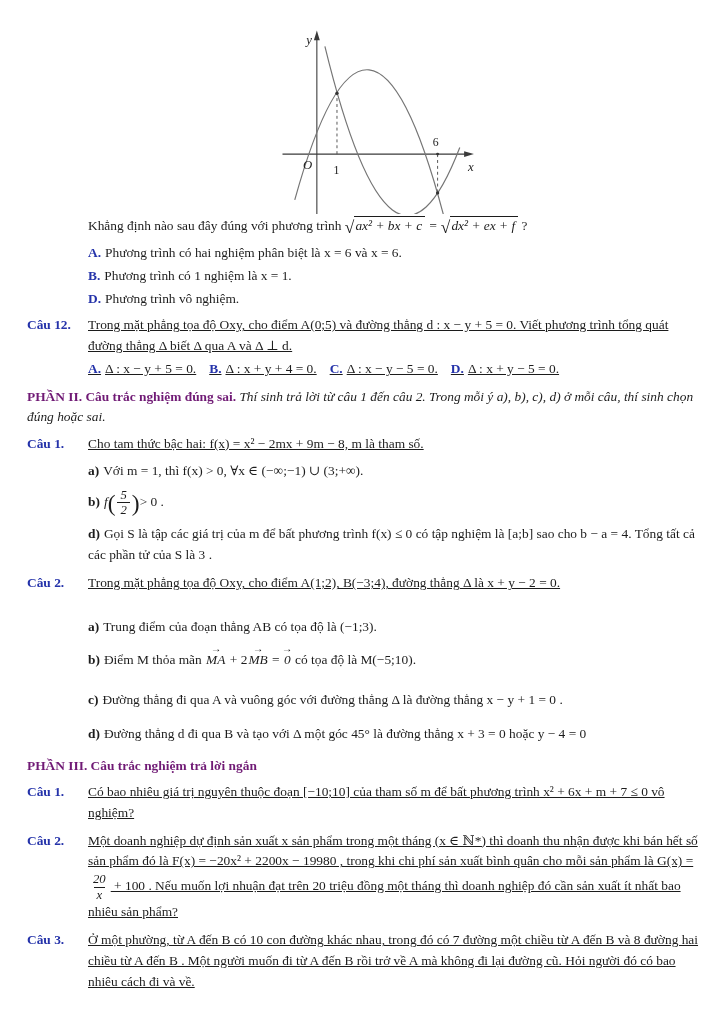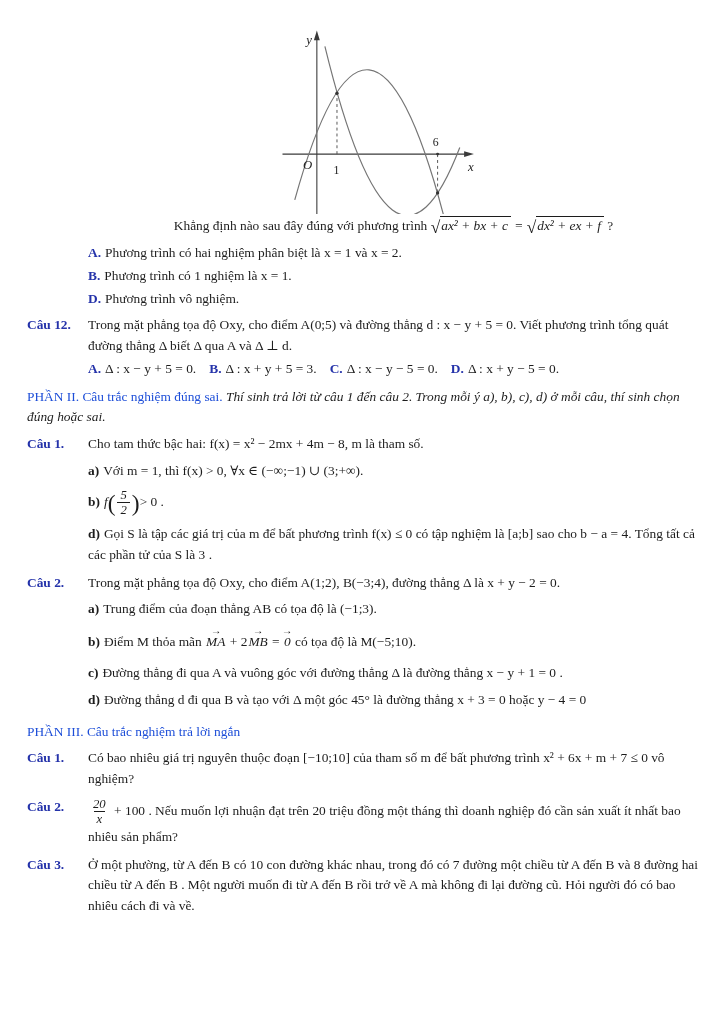--- a/index.html
+++ b/index.html
@@ -6,22 +6,22 @@
   body{
     width:725px;height:1024px;background:#ffffff;overflow:hidden;
     font-family:"Liberation Serif","DejaVu Serif",serif;
     font-size:13.4px;line-height:1.55;color:#1c1c1c;
     -webkit-font-smoothing:antialiased;
   }
   .figure{width:725px;height:214px;}
   .content{padding:0 26px 0 27px;}
   .qrow{display:flex;align-items:flex-start;margin:3px 0;}
   .qlabel{flex:0 0 61px;font-weight:bold;color:#2533aa;}
-  .qbody{flex:1;}
-  .accent{color:#1d4ed8;font-weight:normal;}
+  .qbody{flex:1;text-decoration:underline;}
+  .accent{color:#701a75;font-weight:bold;}
   .optline{margin:2px 0 2px 61px;}
   .optlabel{color:#2533aa;font-weight:bold;margin-right:4px;}
   .optinline{display:flex;flex-wrap:wrap;gap:18px 13px;margin-top:2px;}
   .opt{white-space:nowrap;}
   .item{margin:6px 0 6px 61px;}
   .itemlabel{font-weight:bold;margin-right:4px;}
   .heading-note{font-style:italic;}
   .mathit{font-style:italic;}
   .sqrt-wrap{white-space:nowrap;}
   .sqrt-sym{font-size:1.3em;vertical-align:-3px;}
@@ -60,84 +60,84 @@
     <text x="311" y="45" font-size="13" font-style="italic" text-anchor="end" fill="#222" id="g-y">y</text>
     <text x="470" y="174" font-size="13" font-style="italic" fill="#222" id="g-x">x</text>
     <text x="302" y="172" font-size="13" font-style="italic" fill="#222" id="g-o">O</text>
     <text x="333" y="177" font-size="12" fill="#222" id="g-1">1</text>
     <text x="434" y="149" font-size="12" fill="#222" id="g-6">6</text>
   </svg>
 </div>
 
 <div class="content">
 
-  <div class="optline" style="margin-top:0;text-align:center;">
+  <div class="optline" style="margin-top:0;">
     <span>Khẳng định nào sau đây đúng với phương trình </span><span class="sqrt-wrap"><span class="sqrt-sym">√</span><span class="sqrt-bar">ax² + bx + c</span></span><span class="mathit"> = </span><span class="sqrt-wrap"><span class="sqrt-sym">√</span><span class="sqrt-bar">dx² + ex + f</span></span><span> ?</span>
   </div>
-  <div class="optline"><span class="optlabel">A.</span><span>Phương trình có hai nghiệm phân biệt là x = 1 và x = 2.</span></div>
+  <div class="optline"><span class="optlabel">A.</span><span>Phương trình có hai nghiệm phân biệt là x = 6 và x = 6.</span></div>
   <div class="optline"><span class="optlabel">B.</span><span>Phương trình có 1 nghiệm là x = 1.</span></div>
   <div class="optline"><span class="optlabel">D.</span><span>Phương trình vô nghiệm.</span></div>
 
   <div class="qrow" style="margin-top:6px;">
     <span class="qlabel">Câu 12.</span>
     <div class="qbody">
       <div>Trong mặt phẳng tọa độ Oxy, cho điểm A(0;5) và đường thẳng d : x − y + 5 = 0. Viết phương trình tổng quát đường thẳng Δ biết Δ qua A và Δ ⊥ d.</div>
       <div class="optinline">
         <span class="opt"><span class="optlabel">A.</span><span>Δ : x − y + 5 = 0.</span></span>
-        <span class="opt"><span class="optlabel">B.</span><span>Δ : x + y + 5 = 3.</span></span>
+        <span class="opt"><span class="optlabel">B.</span><span>Δ : x + y + 4 = 0.</span></span>
         <span class="opt"><span class="optlabel">C.</span><span>Δ : x − y − 5 = 0.</span></span>
         <span class="opt"><span class="optlabel">D.</span><span>Δ : x + y − 5 = 0.</span></span>
       </div>
     </div>
   </div>
 
   <div style="margin-top:7px;">
     <span class="accent">PHẦN II. Câu trắc nghiệm đúng sai.</span><span class="heading-note"> Thí sinh trả lời từ câu 1 đến câu 2. Trong mỗi ý a), b), c), d) ở mỗi câu, thí sinh chọn đúng hoặc sai.</span>
   </div>
 
   <div class="qrow" style="margin-top:6px;">
     <span class="qlabel">Câu 1.</span>
-    <div class="qbody">Cho tam thức bậc hai: f(x) = x² − 2mx + 4m − 8, m là tham số.</div>
+    <div class="qbody">Cho tam thức bậc hai: f(x) = x² − 2mx + 9m − 8, m là tham số.</div>
   </div>
   <div class="item"><span class="itemlabel">a)</span><span>Với m = 1, thì f(x) &gt; 0, ∀x ∈ (−∞;−1) ∪ (3;+∞).</span></div>
   <div class="item tall">
     <span class="itemlabel">b)</span>
     <span class="mathit">f</span>
     <span class="bigp">(</span>
       <span class="frac">
         <span class="num">5</span>
         <span class="den">2</span>
       </span>
       <span class="bigp">)</span>
     <span> &gt; 0 .</span>
   </div>
   <div class="item"><span class="itemlabel">d)</span><span>Gọi S là tập các giá trị của m để bất phương trình f(x) ≤ 0 có tập nghiệm là [a;b] sao cho b − a = 4. Tổng tất cả các phần tử của S là 3 .</span></div>
 
   <div class="qrow" style="margin-top:8px;">
     <span class="qlabel">Câu 2.</span>
     <div class="qbody">Trong mặt phẳng tọa độ Oxy, cho điểm A(1;2), B(−3;4), đường thẳng Δ là x + y − 2 = 0.</div>
   </div>
-  <div class="item" style="margin-top:5px;font-family:Liberation Serif, serif;"><span class="itemlabel">a)</span><span>Trung điểm của đoạn thẳng AB có tọa độ là (−1;3).</span></div>
+  <div class="item" style="margin-top:23px;font-family:Liberation Serif, serif;"><span class="itemlabel">a)</span><span>Trung điểm của đoạn thẳng AB có tọa độ là (−1;3).</span></div>
   <div class="item" style="margin-top:10px;">
     <span class="itemlabel">b)</span><span>Điểm M thỏa mãn </span><span class="vec">MA</span><span> + 2</span><span class="vec">MB</span><span> = </span><span class="vec">0</span><span> có tọa độ là M(−5;10).</span>
   </div>
-  <div class="item" style="margin-top:10px;"><span class="itemlabel">c)</span><span>Đường thẳng đi qua A và vuông góc với đường thẳng Δ là đường thẳng x − y + 1 = 0 .</span></div>
-  <div class="item" style="margin-top:6px;"><span class="itemlabel">d)</span><span>Đường thẳng d đi qua B và tạo với Δ một góc 45° là đường thẳng x + 3 = 0 hoặc y − 4 = 0</span></div>
+  <div class="item" style="margin-top:19px;"><span class="itemlabel">c)</span><span>Đường thẳng đi qua A và vuông góc với đường thẳng Δ là đường thẳng x − y + 1 = 0 .</span></div>
+  <div class="item" style="margin-top:13px;"><span class="itemlabel">d)</span><span>Đường thẳng d đi qua B và tạo với Δ một góc 45° là đường thẳng x + 3 = 0 hoặc y − 4 = 0</span></div>
 
   <div class="accent" style="margin-top:12px;">PHẦN III. Câu trắc nghiệm trả lời ngắn</div>
 
   <div class="qrow" style="margin-top:5px;">
     <span class="qlabel">Câu 1.</span>
     <div class="qbody">Có bao nhiêu giá trị nguyên thuộc đoạn [−10;10] của tham số m để bất phương trình x² + 6x + m + 7 ≤ 0 vô nghiệm?</div>
   </div>
 
   <div class="qrow" style="margin-top:7px;">
     <span class="qlabel">Câu 2.</span>
     <div class="qbody">
-      <span class="frac">
+      <span>Một doanh nghiệp dự định sản xuất x sản phẩm trong một tháng (x ∈ ℕ*) thì doanh thu nhận được khi bán hết số sản phẩm đó là F(x) = −20x² + 2200x − 19980 , trong khi chi phí sản xuất bình quân cho mỗi sản phẩm là G(x) = </span><span class="frac">
           <span class="num">20</span>
           <span class="den">x</span>
         </span><span> + 100 . Nếu muốn lợi nhuận đạt trên 20 triệu đồng một tháng thì doanh nghiệp đó cần sản xuất ít nhất bao nhiêu sản phẩm?</span>
     </div>
   </div>
 
   <div class="qrow" style="margin-top:7px;">
     <span class="qlabel">Câu 3.</span>
     <div class="qbody">Ở một phường, từ A đến B có 10 con đường khác nhau, trong đó có 7 đường một chiều từ A đến B và 8 đường hai chiều từ A đến B . Một người muốn đi từ A đến B rồi trở về A mà không đi lại đường cũ. Hỏi người đó có bao nhiêu cách đi và về.</div>
   </div>

